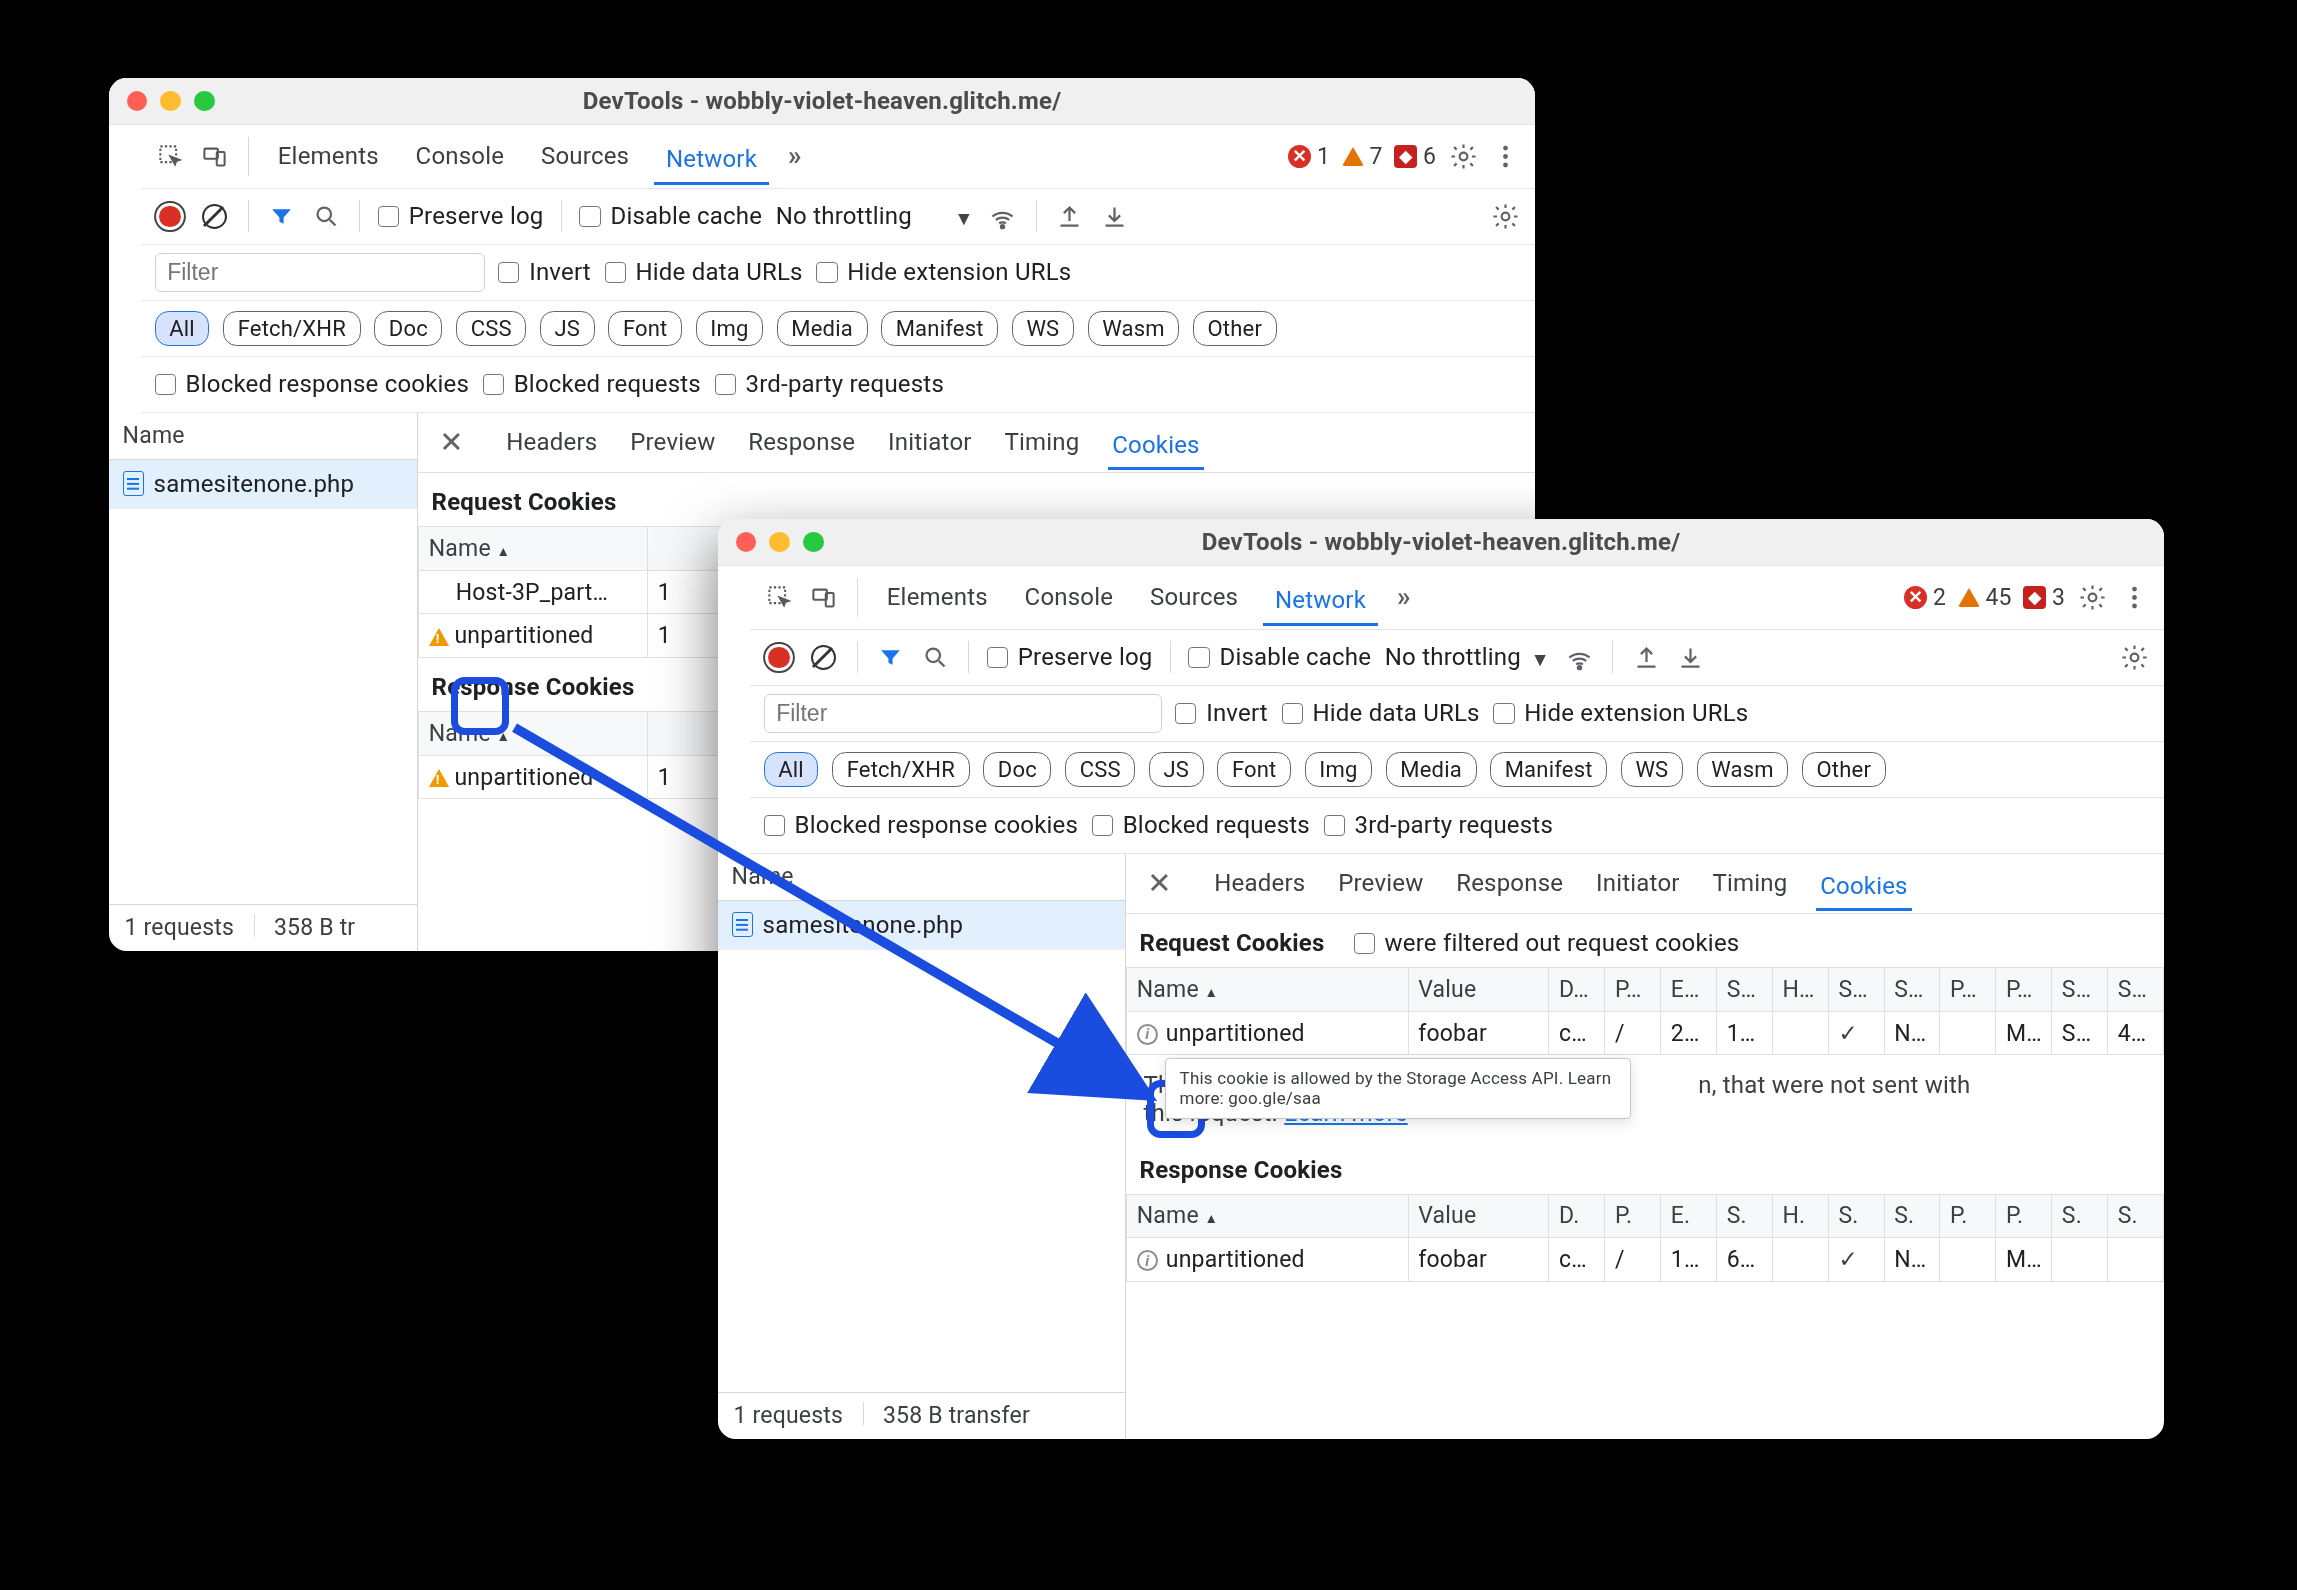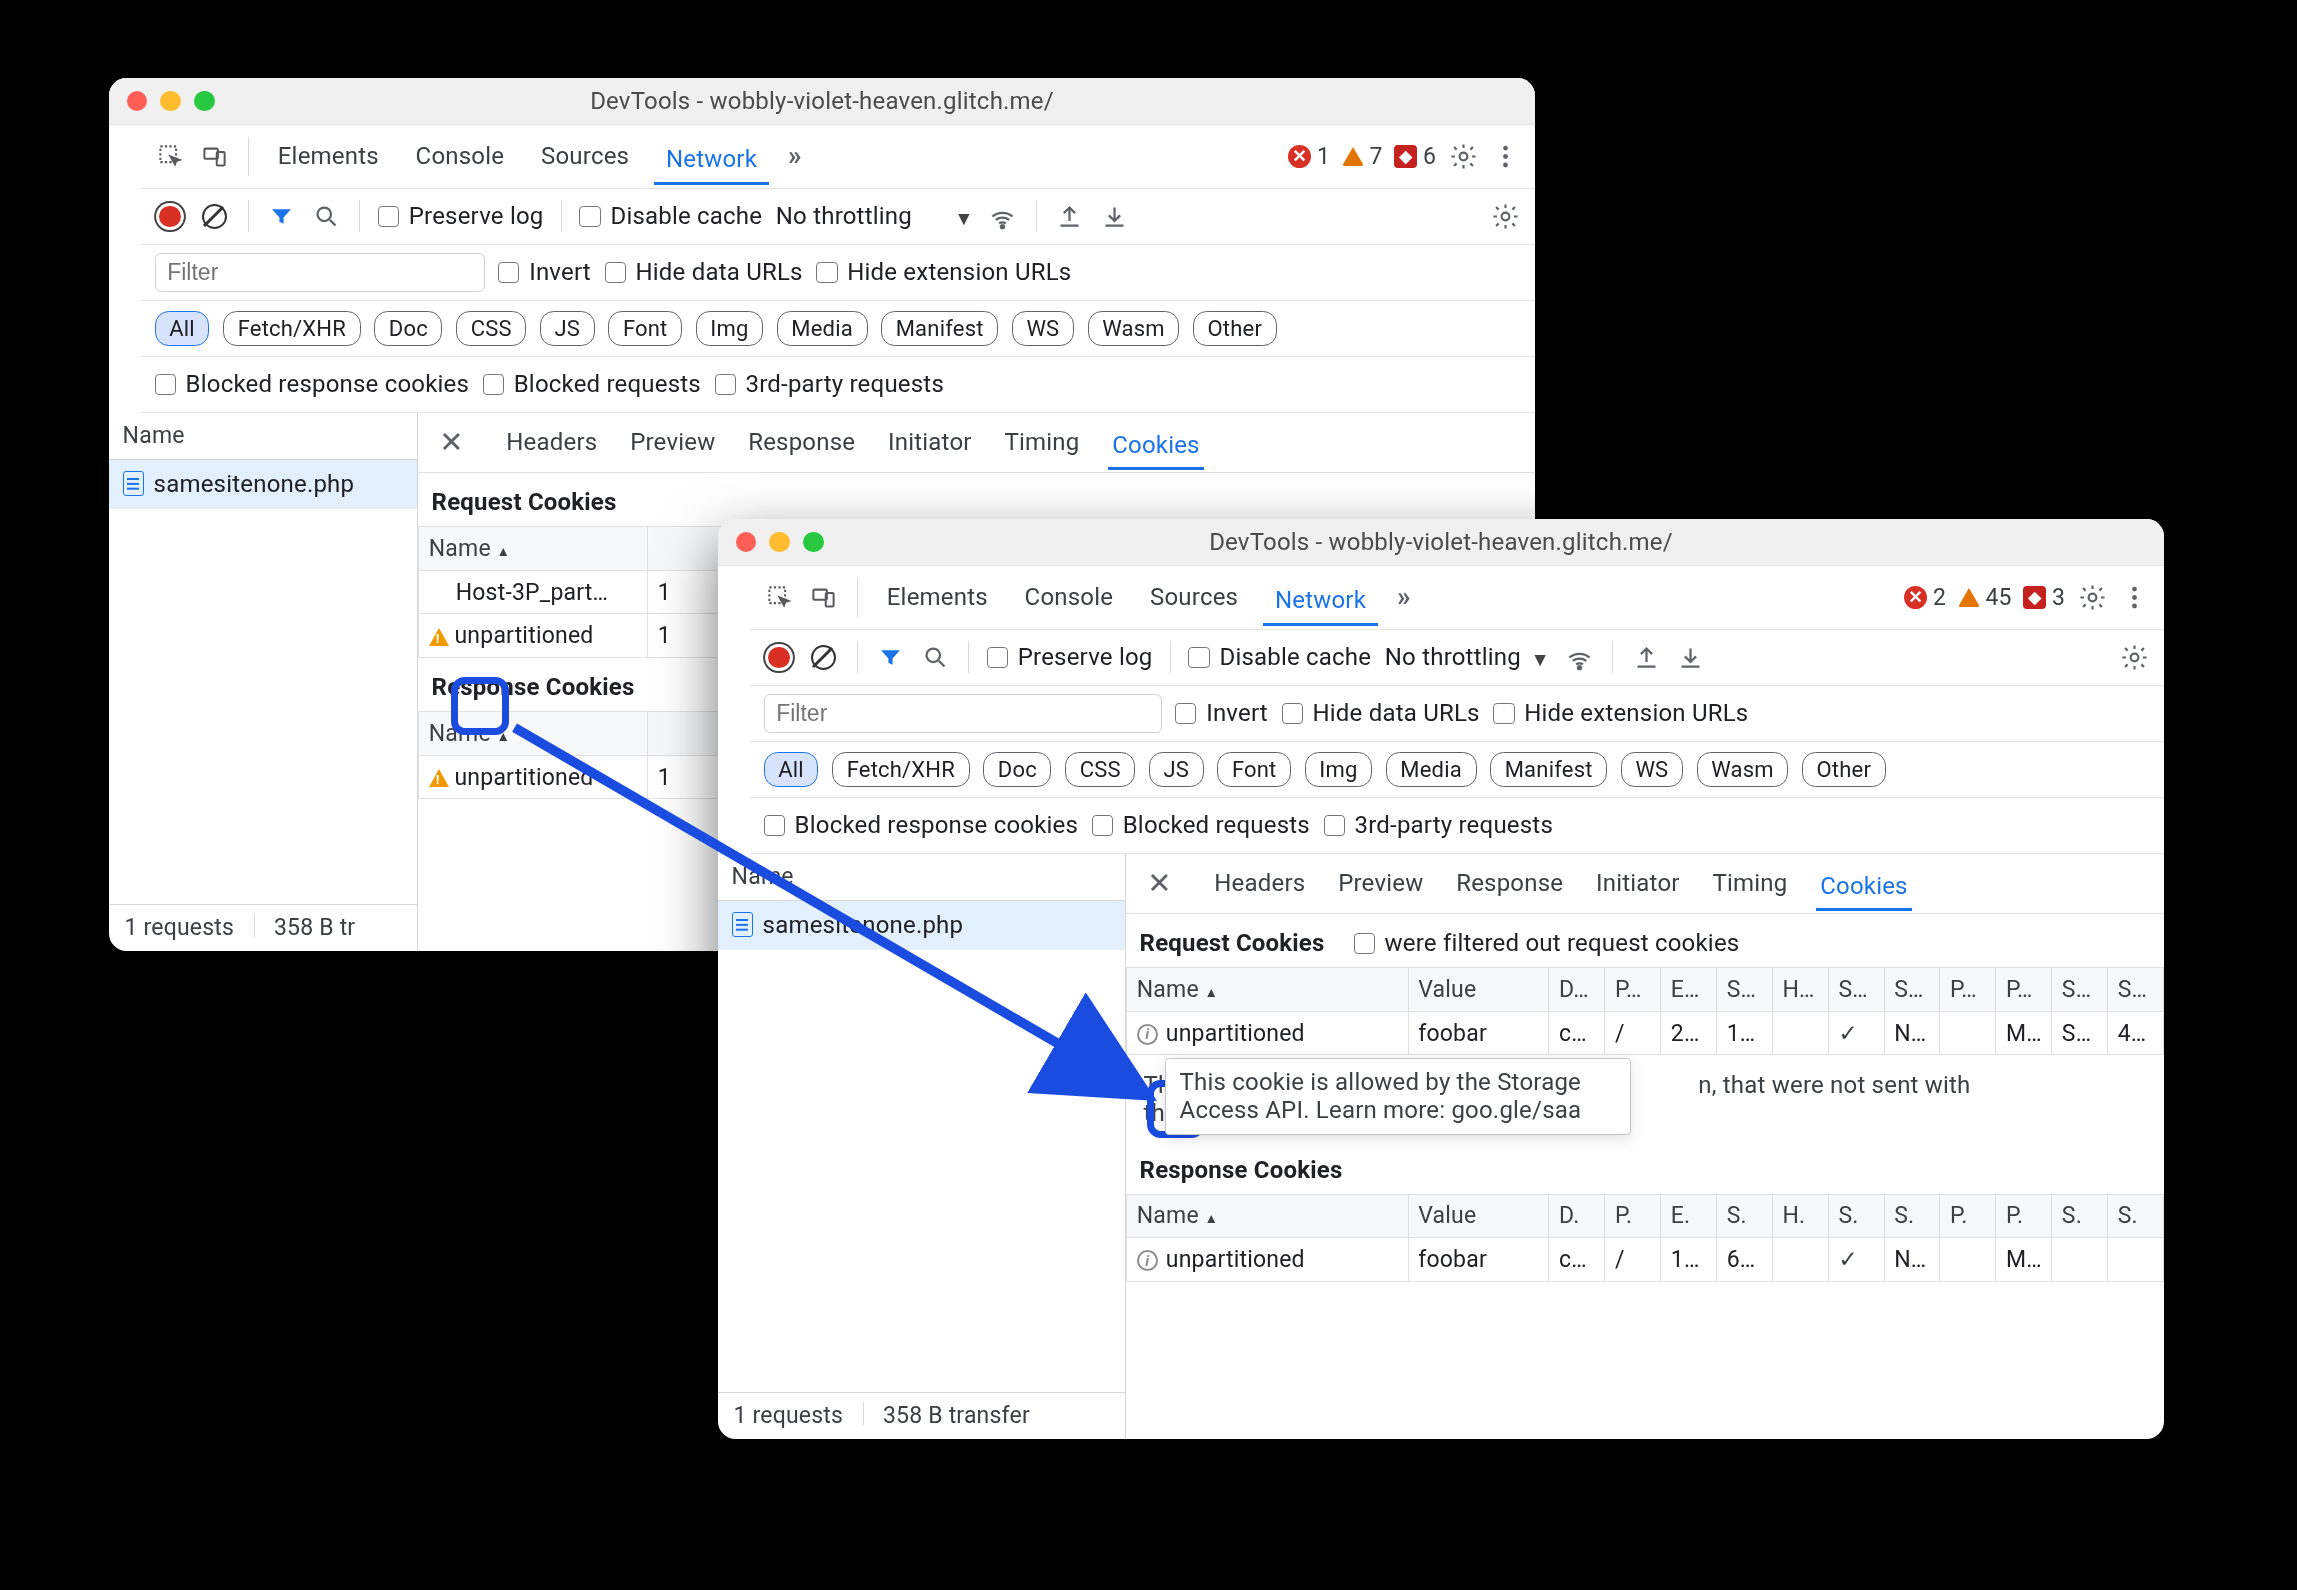--- a/index.html
+++ b/index.html
@@ -47,21 +47,21 @@
     align-items:center;
     padding:0 17.5px;
     position:relative;
     border-bottom:1px solid #e3e3e3;
   }
   .traffic{display:flex;gap:13.6px;z-index:2}
   .dot{width:20.4px;height:20.4px;border-radius:50%}
   .dot.red{background:#ff5f57}
   .dot.yellow{background:#febc2e}
   .dot.green{background:#28c840}
-  .title{position:absolute;left:0;right:0;text-align:center;font-size:24px;font-weight:400;color:#4b4b4b}
+  .title{position:absolute;left:0;right:0;text-align:center;font-size:24px;font-weight:700;color:#4b4b4b}
   
   .row{
     display:flex;
     align-items:center;
     min-height:56px;
     padding:5.8px 13.6px;
     gap:13.6px;
     flex-wrap:nowrap;
     border-bottom:1px solid #e6e6e6;
     margin-left:32px;
@@ -148,21 +148,21 @@
   .info-circ{width:21.3px;height:21.3px;border:2.3px solid #8e8e8e;border-radius:50%;display:inline-flex;align-items:center;justify-content:center;color:#8e8e8e;font-size:15.5px;font-weight:700;font-style:italic;vertical-align:middle;margin-right:7.8px}
   
   .ring{position:absolute;width:58px;height:58px;border:7.8px solid var(--accent-blue);border-radius:13.6px}
   #arrow{position:absolute;pointer-events:none;z-index:50}
   .tooltip{
     position:absolute;
     background:#ffffff;
     border:1px solid #c6c6c6;
     border-radius:3.9px;
     padding:9.7px 13.6px;
-    font-size:24px;
+    font-size:17px;
     color:#3c4043;
     max-width:466px;
     box-shadow:0 3.9px 13.6px rgba(0,0,0,.12);
     z-index:60;
   }
   .note-text{font-size:24px;color:#3c4043;padding:15.5px 17.5px 0;max-width:873px}
   .note-text a{color:#1a73e8}
   .tick{font-size:23px;color:#3c4043}
   .right-pane{flex:1;display:flex;flex-direction:column;min-height:0;position:relative}
   .scroll-area{overflow:hidden}

